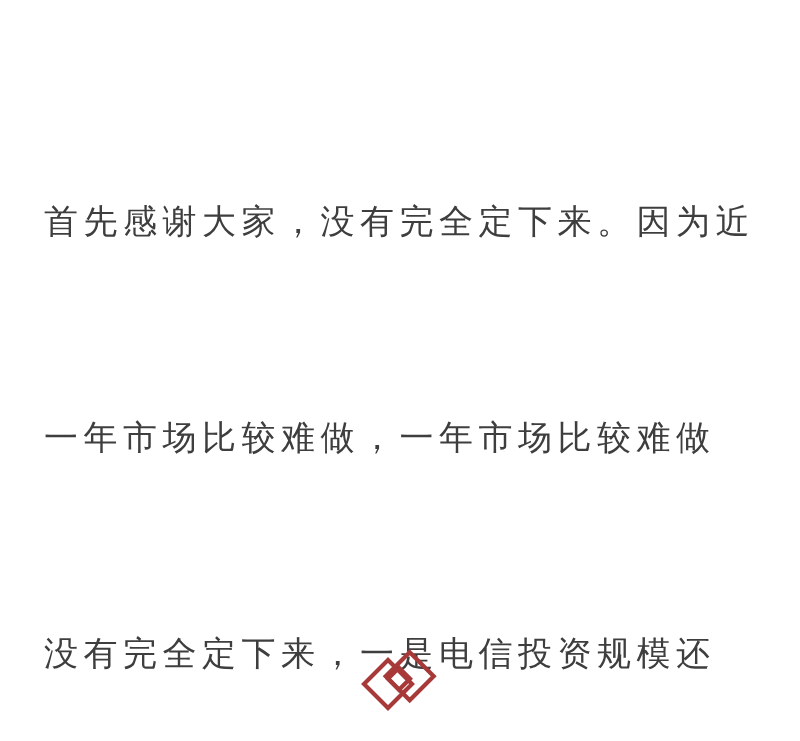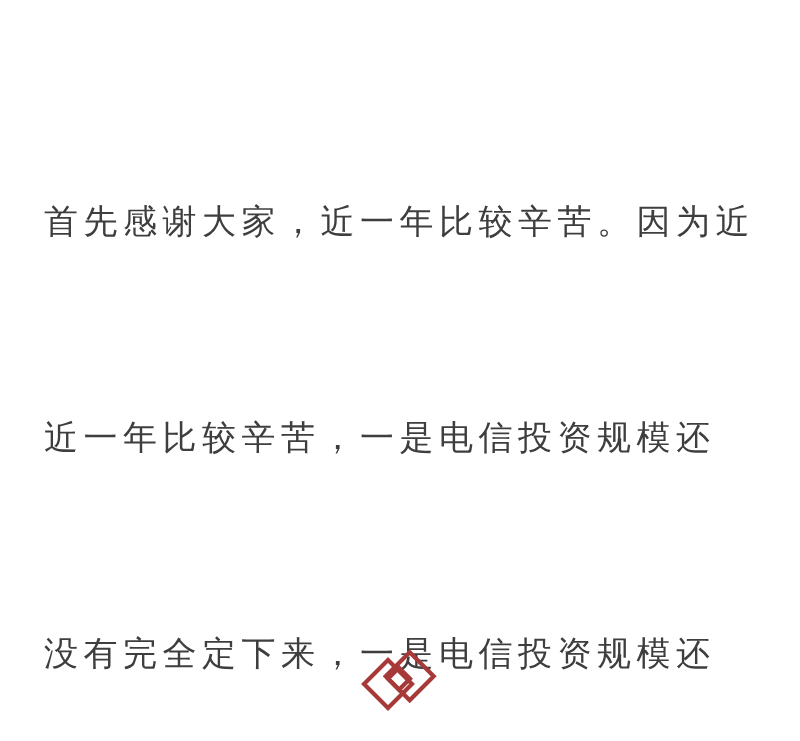--- a/index.html
+++ b/index.html
@@ -47,22 +47,22 @@
     stroke-width: 4.2;
     stroke-linejoin: miter;
   }
 </style>
 </head>
 <body style="--text-color: #3e3e3e; --logo-color: #a83939; background: rgb(255, 255, 255);">
 
 <div class="page">
 
   <div class="text-block">
-    <div class="text-line">首先感谢大家，近一年比较辛苦。因为近</div>
-    <div class="text-line">近一年比较辛苦，一是电信投资规模还</div>
+    <div class="text-line">首先感谢大家，没有完全定下来。因为近</div>
+    <div class="text-line">一年市场比较难做，一年市场比较难做</div>
     <div class="text-line">没有完全定下来，一是电信投资规模还</div>
     
     
     
     
   </div>
 
   <svg class="logo" viewBox="0 0 78 64" xmlns="http://www.w3.org/2000/svg">
 
     <polygon points="27,11 51,35 27,59 3,35"></polygon>

